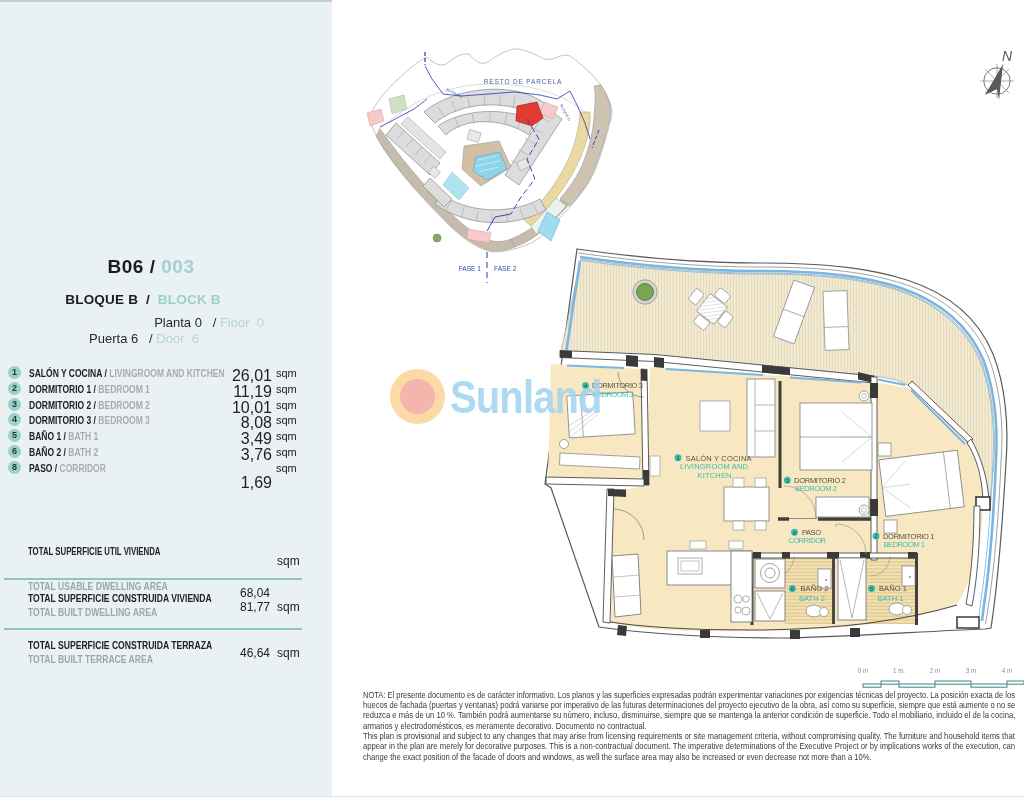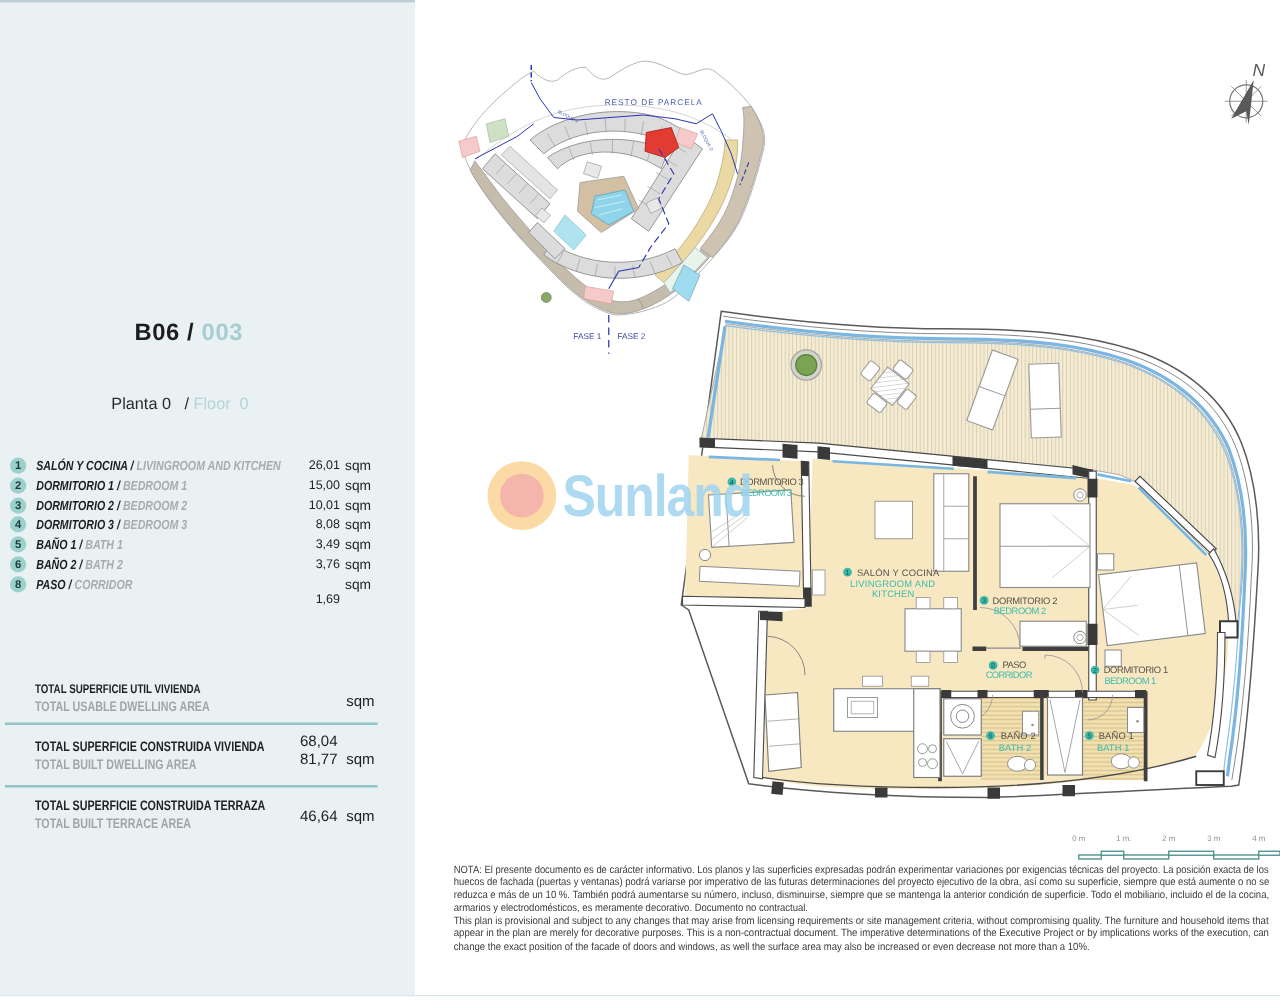--- a/index.html
+++ b/index.html
@@ -2,49 +2,51 @@
 <html><head>
 <meta charset="utf-8">
 <style>
   html,body{margin:0;padding:0;}
   .page{position:relative;width:1024px;height:800px;background:#ffffff;overflow:hidden;
         font-family:"Liberation Sans",sans-serif;}
   .abs{position:absolute;}
   .sqz{display:inline-block;transform:scaleX(0.78);transform-origin:0 50%;white-space:nowrap;}
   .sqr{display:inline-block;transform:scaleX(0.81);transform-origin:0 50%;white-space:nowrap;}
   .num{width:13px;height:13px;border-radius:50%;background:#9bd0cb;text-align:center;font-size:9px;font-weight:bold;color:#1c3a3a;line-height:13px;}
-  .rlab{font-size:10.5px;font-weight:bold;color:#1d1d1d;white-space:nowrap;font-style:italic;}
-  .rval{width:72px;text-align:right;font-size:10px;color:#222;}
+  .rlab{font-size:10.5px;font-weight:bold;color:#1d1d1d;white-space:nowrap;}
+  .rval{width:72px;text-align:right;font-size:16px;color:#222;}
   .rsqm{font-size:11px;color:#222;}
   .ten{color:#a8acad;}
 </style>
 </head>
 <body>
 <div class="page">
 
   <div class="abs" style="left:0;top:0;width:332px;height:796px;background:#e9f1f3;"></div>
 
   <div class="abs" style="left:0;top:0;width:332px;height:2px;background:#bdd0d8;"></div>
 
   <div class="abs" style="left:0;top:796px;width:1024px;height:1px;background:#d9e7eb;"></div>
 
   <div class="abs" style="left:41px;top:256px;width:220px;text-align:center;font-size:19px;font-weight:bold;color:#1c1c1c;letter-spacing:0.5px;">B06 / <span style="color:#a5ced1;">003</span></div>
 
-
-  <div class="abs" style="left:24px;top:315px;width:240px;text-align:center;font-size:13px;color:#2a2a2a;">Planta 0&nbsp;&nbsp; / <span style="color:#b5d4d7;">Floor&nbsp;&nbsp;0</span></div>
-
+  <div class="abs" style="left:23px;top:292px;width:240px;text-align:center;font-size:13.5px;font-weight:bold;color:#1c1c1c;letter-spacing:0.2px;">BLOQUE&nbsp;B&nbsp; / &nbsp;<span style="color:#9ccfcd;">BLOCK&nbsp;B</span></div>
+
+  <div class="abs" style="left:24px;top:315px;width:240px;text-align:right;font-size:13px;color:#2a2a2a;">Planta 0&nbsp;&nbsp; / <span style="color:#b5d4d7;">Floor&nbsp;&nbsp;0</span></div>
+
+  <div class="abs" style="left:24px;top:331px;width:240px;text-align:center;font-size:13px;color:#2a2a2a;">Puerta 6&nbsp;&nbsp; / <span style="color:#b5d4d7;">Door&nbsp;&nbsp;6</span></div>
 
   <div class="abs num" style="left:8px;top:366px;">1</div>
   <div class="abs rlab" style="left:29px;top:367px;"><span class="sqr">SALÓN Y COCINA / <span class="ten">LIVINGROOM AND KITCHEN</span></span></div>
   <div class="abs rval" style="left:200px;top:367px;">26,01</div>
   <div class="abs rsqm" style="left:276px;top:367px;">sqm</div>
 
   <div class="abs num" style="left:8px;top:382px;">2</div>
   <div class="abs rlab" style="left:29px;top:383px;"><span class="sqr">DORMITORIO 1 / <span class="ten">BEDROOM 1</span></span></div>
-  <div class="abs rval" style="left:200px;top:383px;">15,00</div>
+  <div class="abs rval" style="left:200px;top:383px;">11,19</div>
   <div class="abs rsqm" style="left:276px;top:383px;">sqm</div>
 
   <div class="abs num" style="left:8px;top:398px;">3</div>
   <div class="abs rlab" style="left:29px;top:399px;"><span class="sqr">DORMITORIO 2 / <span class="ten">BEDROOM 2</span></span></div>
   <div class="abs rval" style="left:200px;top:399px;">10,01</div>
   <div class="abs rsqm" style="left:276px;top:399px;">sqm</div>
 
   <div class="abs num" style="left:8px;top:413px;">4</div>
   <div class="abs rlab" style="left:29px;top:414px;"><span class="sqr">DORMITORIO 3 / <span class="ten">BEDROOM 3</span></span></div>
   <div class="abs rval" style="left:200px;top:414px;">8,08</div>
@@ -59,21 +61,21 @@
   <div class="abs rlab" style="left:29px;top:446px;"><span class="sqr">BAÑO 2 / <span class="ten">BATH 2</span></span></div>
   <div class="abs rval" style="left:200px;top:446px;">3,76</div>
   <div class="abs rsqm" style="left:276px;top:446px;">sqm</div>
 
   <div class="abs num" style="left:8px;top:461px;">8</div>
   <div class="abs rlab" style="left:29px;top:462px;"><span class="sqr">PASO / <span class="ten">CORRIDOR</span></span></div>
   <div class="abs rval" style="left:200px;top:474px;">1,69</div>
   <div class="abs rsqm" style="left:276px;top:462px;">sqm</div>
 
   <div class="abs" style="left:28px;top:546px;font-size:10px;font-weight:bold;color:#222;"><span class="sqz">TOTAL SUPERFICIE UTIL VIVIENDA</span></div>
-  <div class="abs" style="left:28px;top:560px;font-size:11px;font-weight:bold;color:#9fa6a8;text-decoration:underline;"><span class="sqz">TOTAL USABLE DWELLING AREA</span></div>
+  <div class="abs" style="left:28px;top:580px;font-size:11px;font-weight:bold;color:#9fa6a8;text-decoration:underline;"><span class="sqz">TOTAL USABLE DWELLING AREA</span></div>
   <div class="abs" style="left:180px;top:554px;width:90px;text-align:right;font-size:12px;color:#222;margin-top:32px;">68,04</div>
   <div class="abs" style="left:277px;top:554px;font-size:12px;color:#222;">sqm</div>
 
   <div class="abs" style="left:4px;top:578px;width:298px;height:2px;background:#8fc4c7;"></div>
 
   <div class="abs" style="left:28px;top:592px;font-size:11px;font-weight:bold;color:#222;"><span class="sqz">TOTAL SUPERFICIE CONSTRUIDA VIVIENDA</span></div>
   <div class="abs" style="left:28px;top:606px;font-size:11px;font-weight:bold;color:#9fa6a8;"><span class="sqz">TOTAL BUILT DWELLING AREA</span></div>
   <div class="abs" style="left:180px;top:600px;width:90px;text-align:right;font-size:12px;color:#222;">81,77</div>
   <div class="abs" style="left:277px;top:600px;font-size:12px;color:#222;">sqm</div>
 

